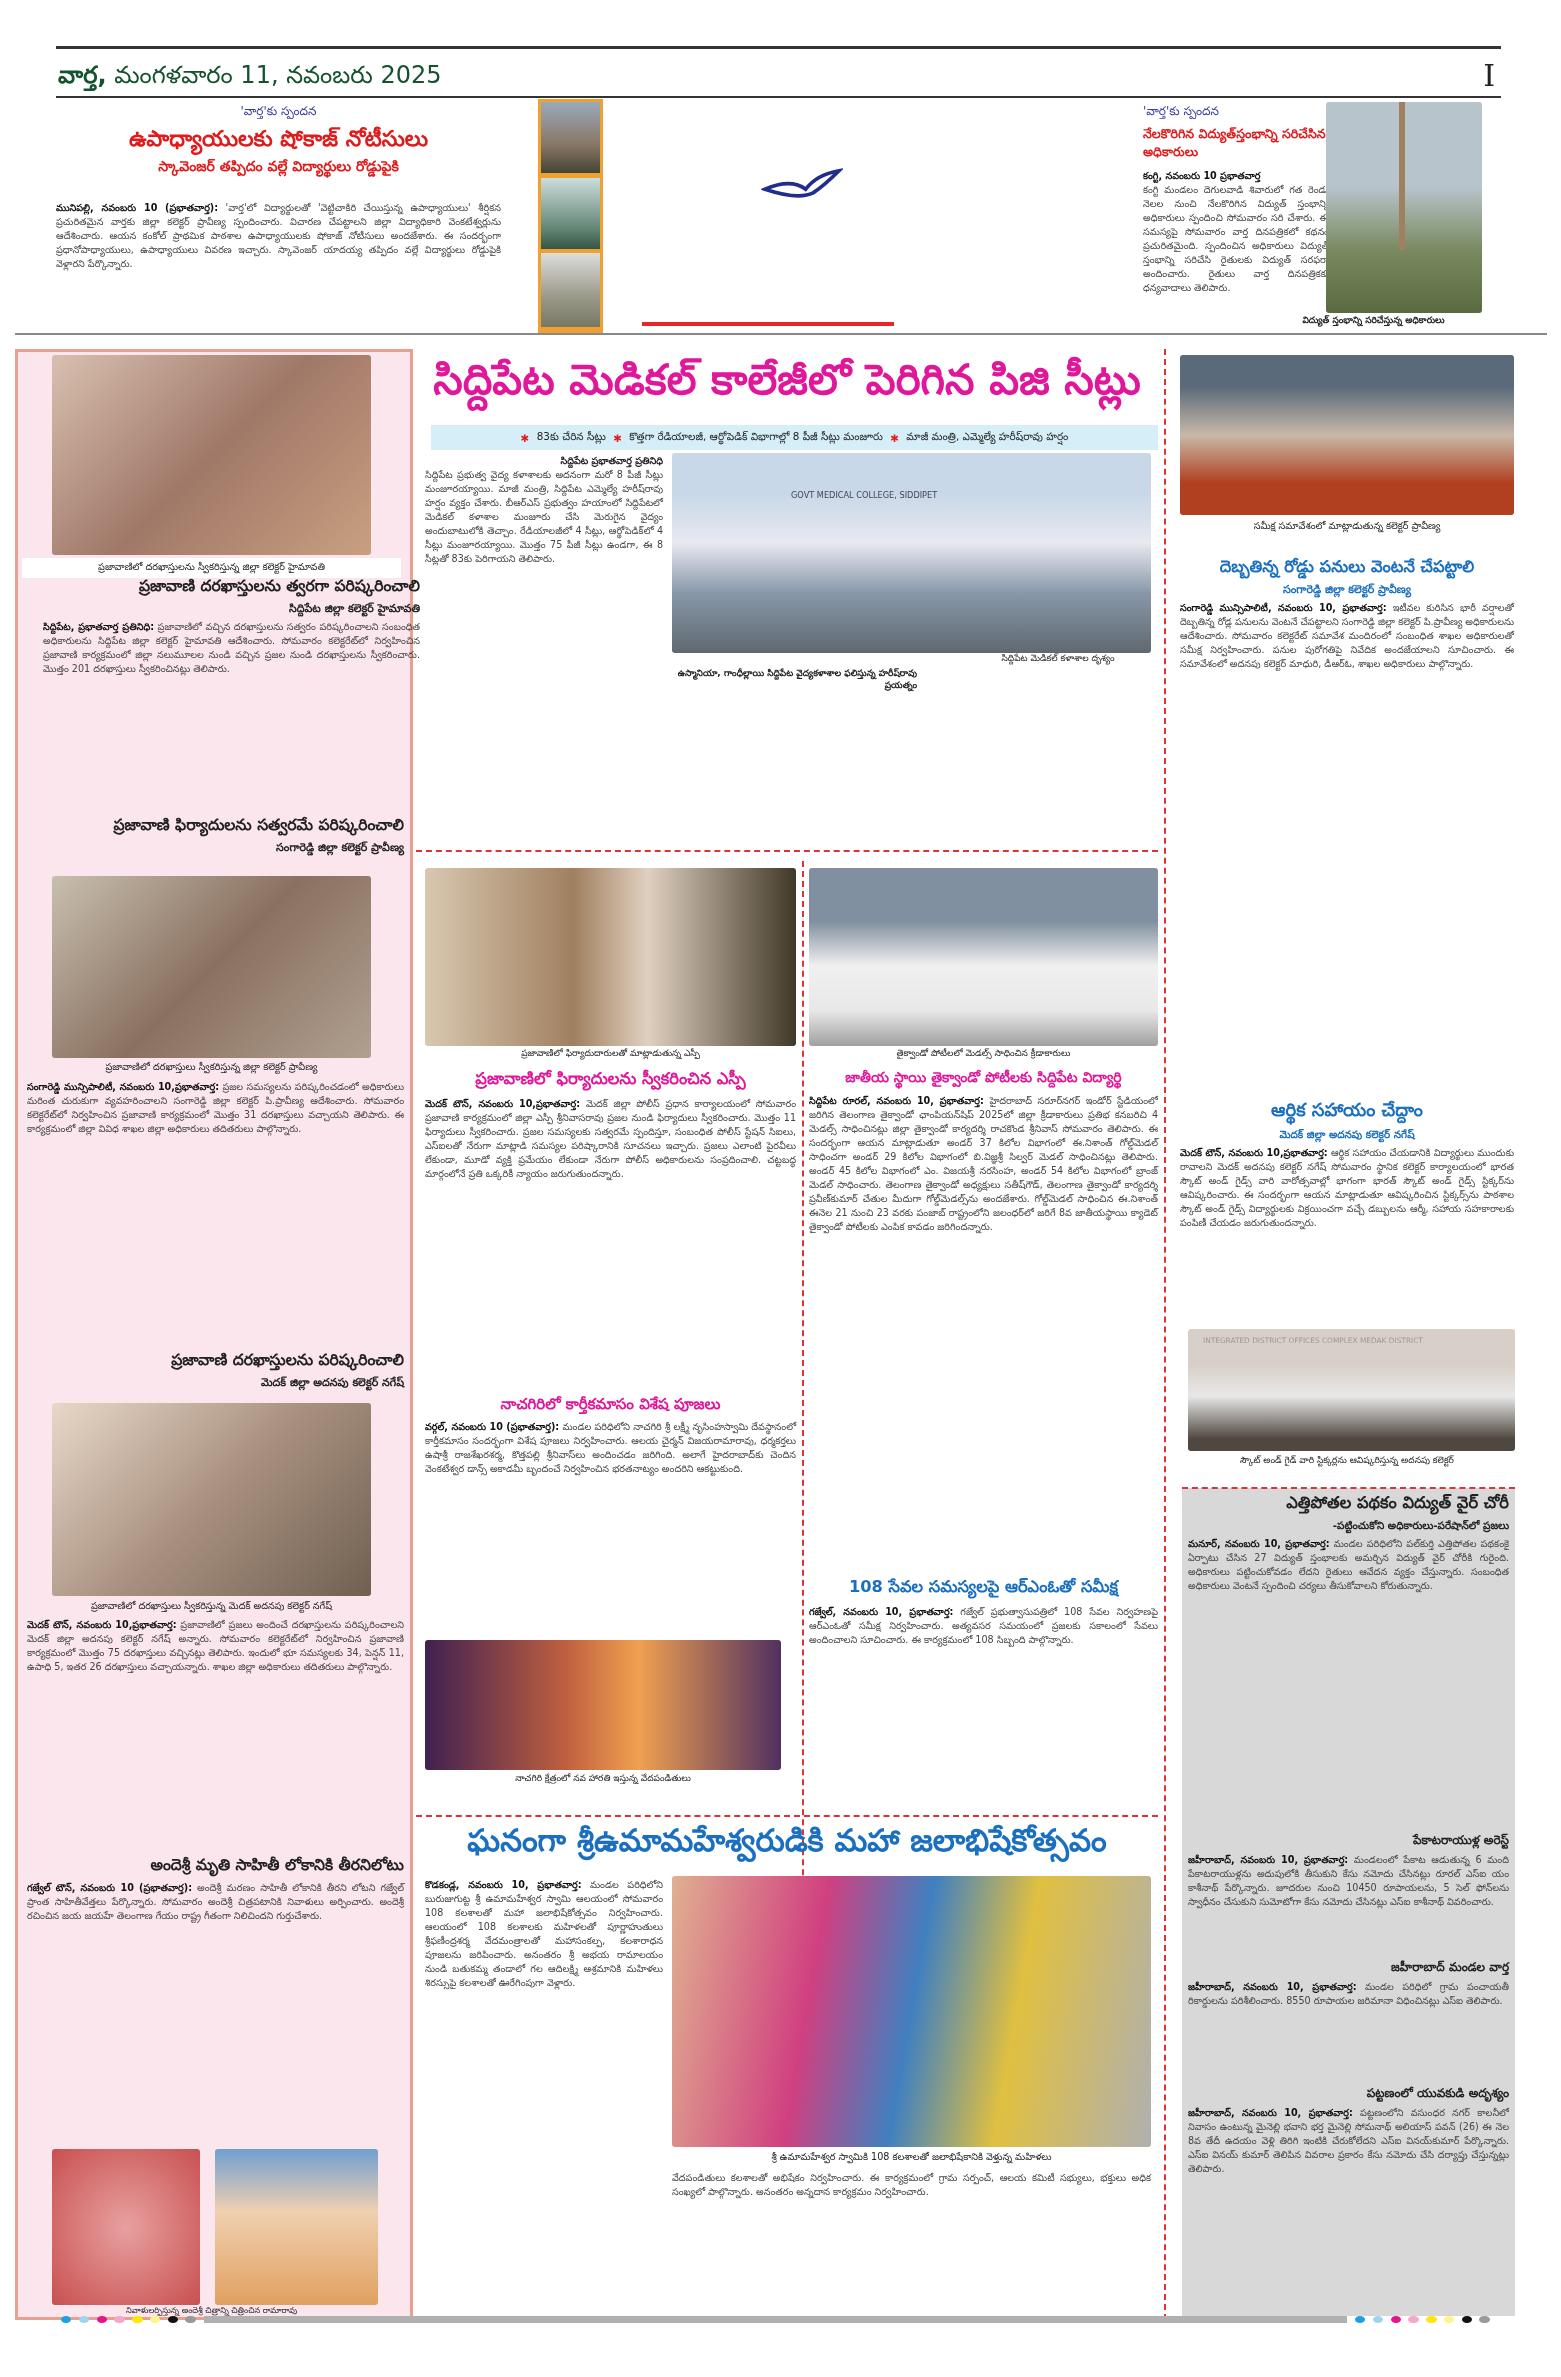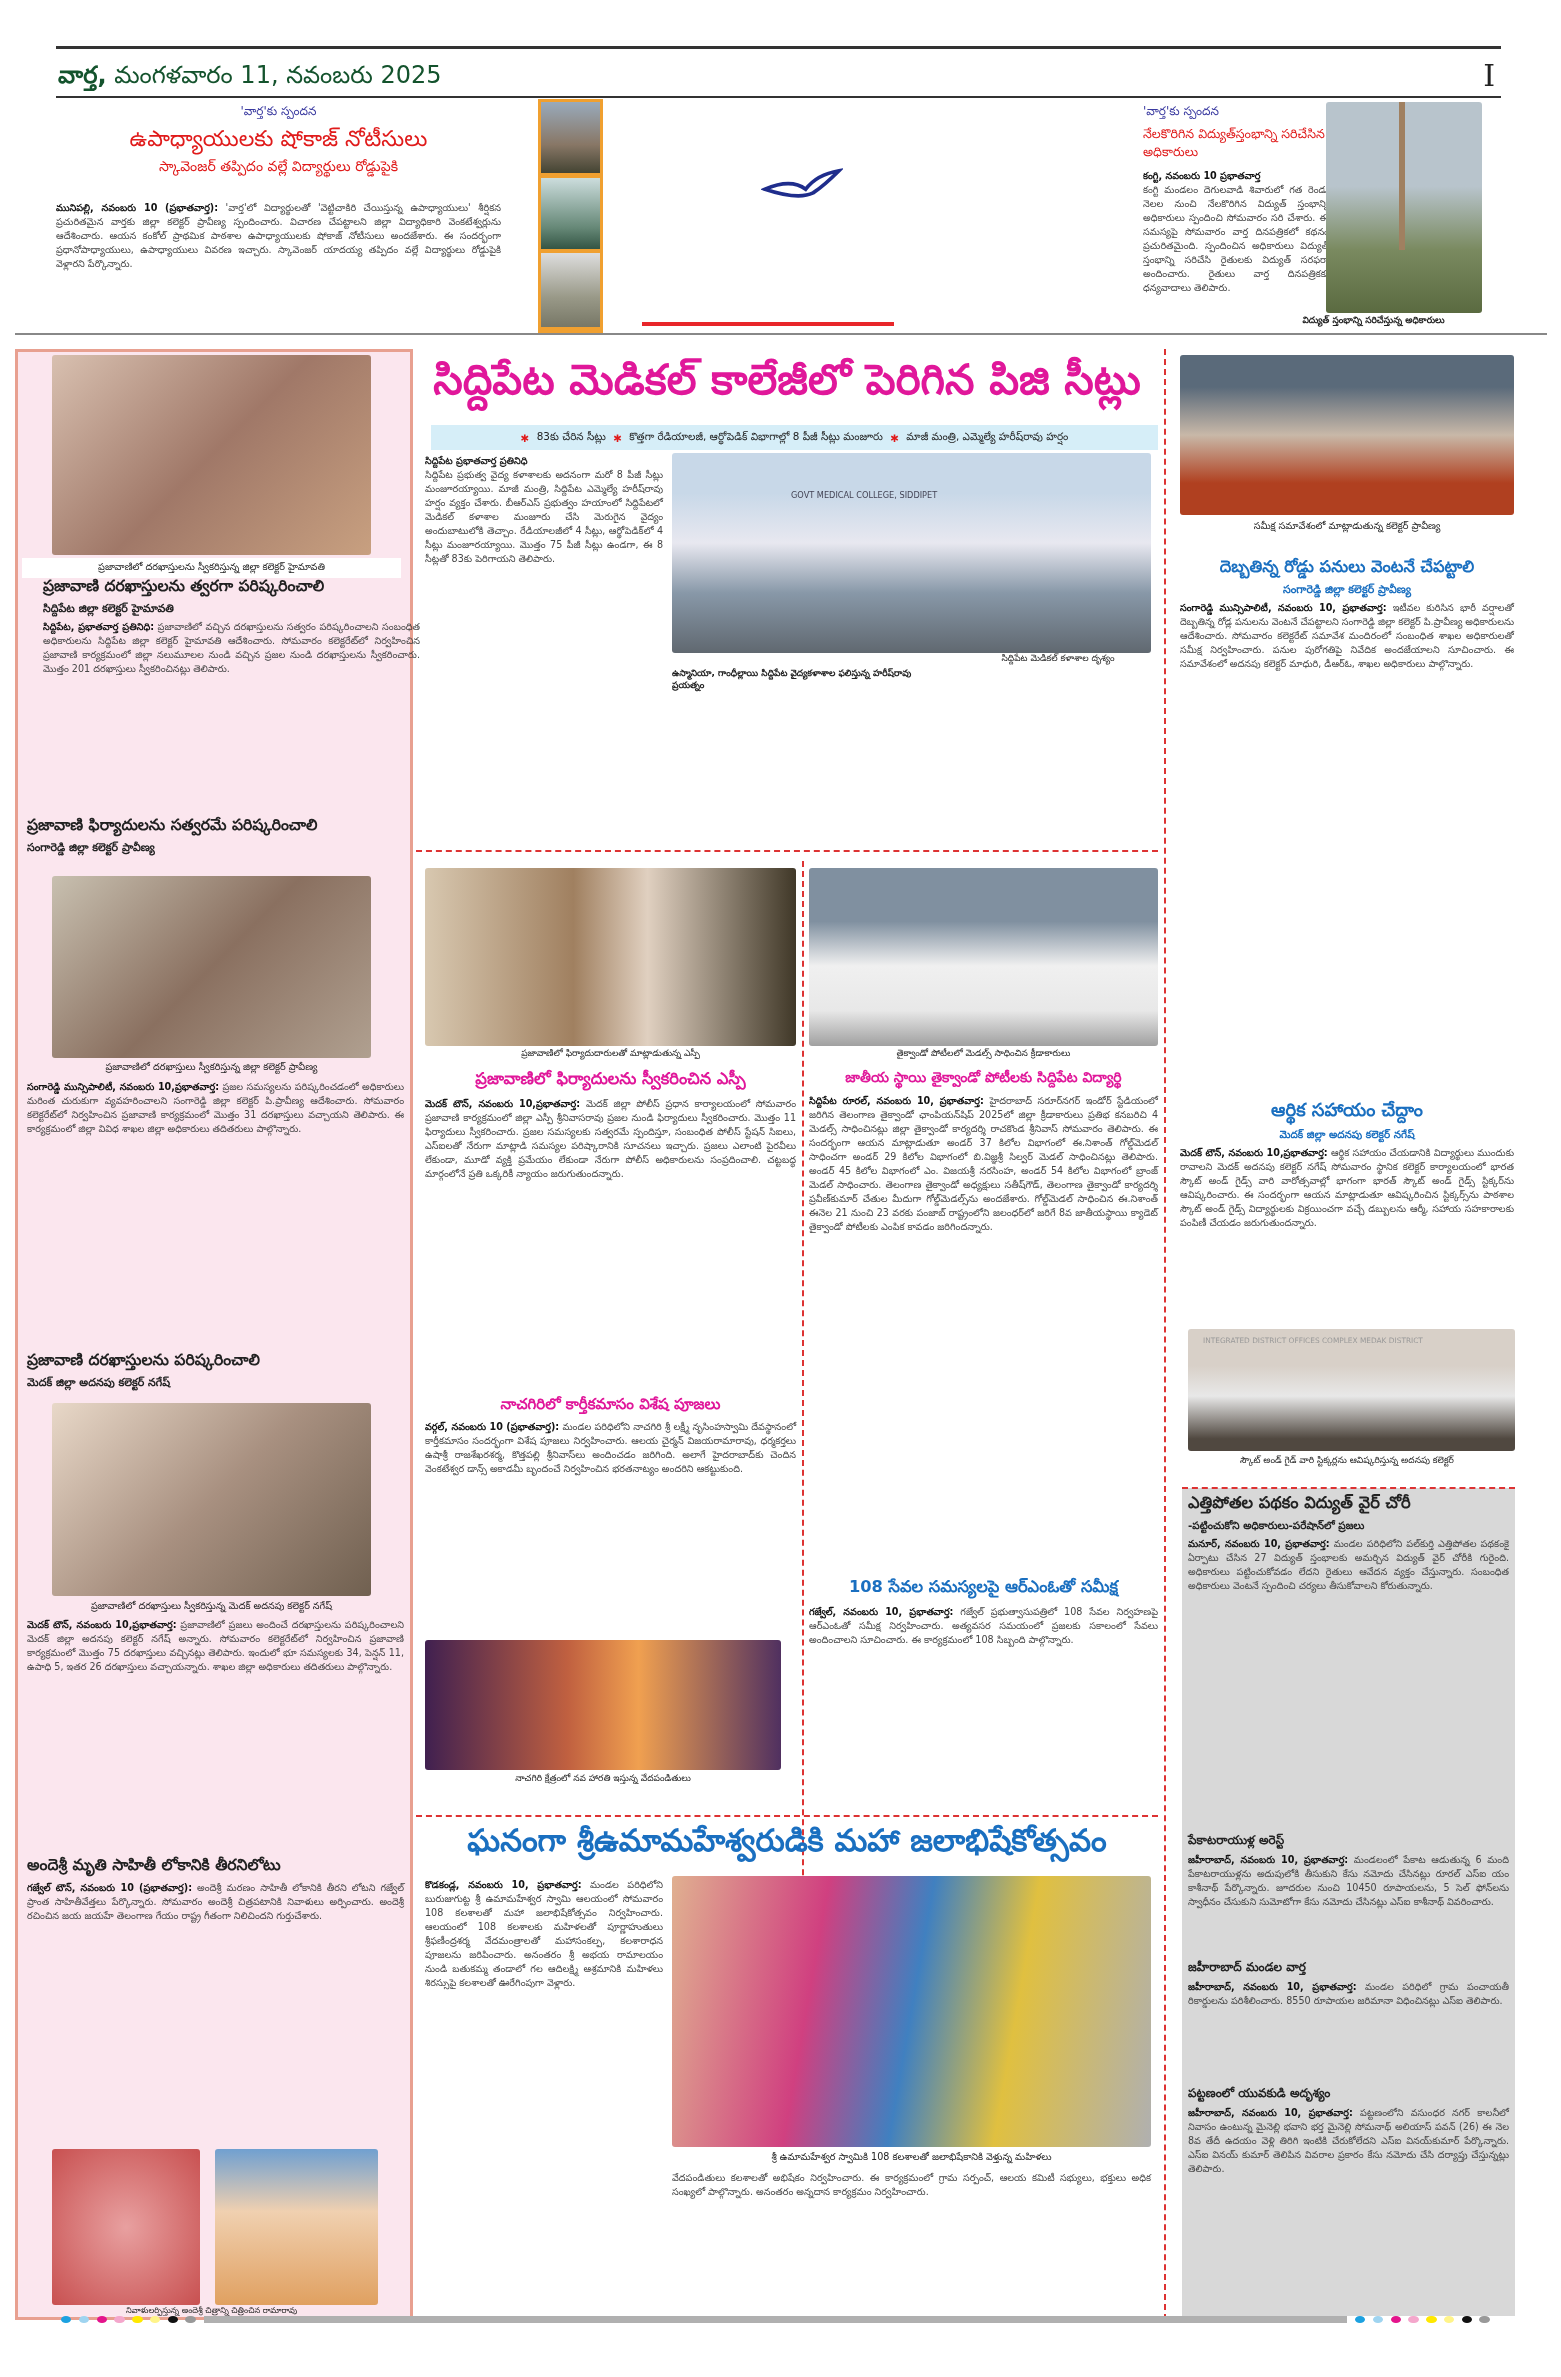--- a/index.html
+++ b/index.html
@@ -5,27 +5,27 @@
 *{box-sizing:border-box;margin:0;padding:0}
 body{width:1562px;height:2377px;background:#fff;font-family:"DejaVu Sans",sans-serif;color:#222;position:relative;overflow:hidden}
 .abs{position:absolute}
 .rule{position:absolute;left:56px;right:61px;height:3px;background:#333}
 .masthead-title{position:absolute;left:58px;top:61px;font-size:24px;color:#14532d}
 .masthead-title b{font-weight:bold}
 .page-no{position:absolute;right:67px;top:58px;font-size:30px;font-family:"DejaVu Serif",serif}
 .txt{font-size:9.6px;line-height:14px;color:#444;text-align:justify}
 .txt b{color:#111}
 .small-kicker{font-size:12px;color:#3a3aa0}
-.red-head{color:#e01b1b;font-weight:normal}
+.red-head{color:#e01b1b;font-weight:bold}
 .photo{position:absolute;border-radius:3px;overflow:hidden}
 .cap{position:absolute;font-size:10.4px;text-align:center;color:#222}
 .pinkbox{position:absolute;left:15px;top:349px;width:398px;height:1971px;background:#fbe6ee;border:3px solid #e8a090}
 .dash-v{position:absolute;width:0;border-left:2.2px dashed #d33}
 .dash-h{position:absolute;height:0;border-top:2.2px dashed #d33}
-.h-dark{font-weight:bold;color:#222;text-align:left}
+.h-dark{font-weight:bold;color:#222;text-align:right}
 .h-blue{font-weight:bold;color:#1a6fc0;text-align:center}
 .h-pink{font-weight:bold;color:#e0179a;text-align:center}
 .greybox{position:absolute;left:1182px;top:1488px;width:333px;height:828px;background:#d8d8d8}
 .regmarks{position:absolute;top:2316px;height:7.4px;display:flex;gap:7.4px}
 .dot{width:10.4px;height:7.4px;border-radius:50% 50% 50% 50%}
 </style>
 </head>
 <body>
 
 <div class="rule" style="top:46px"></div>

